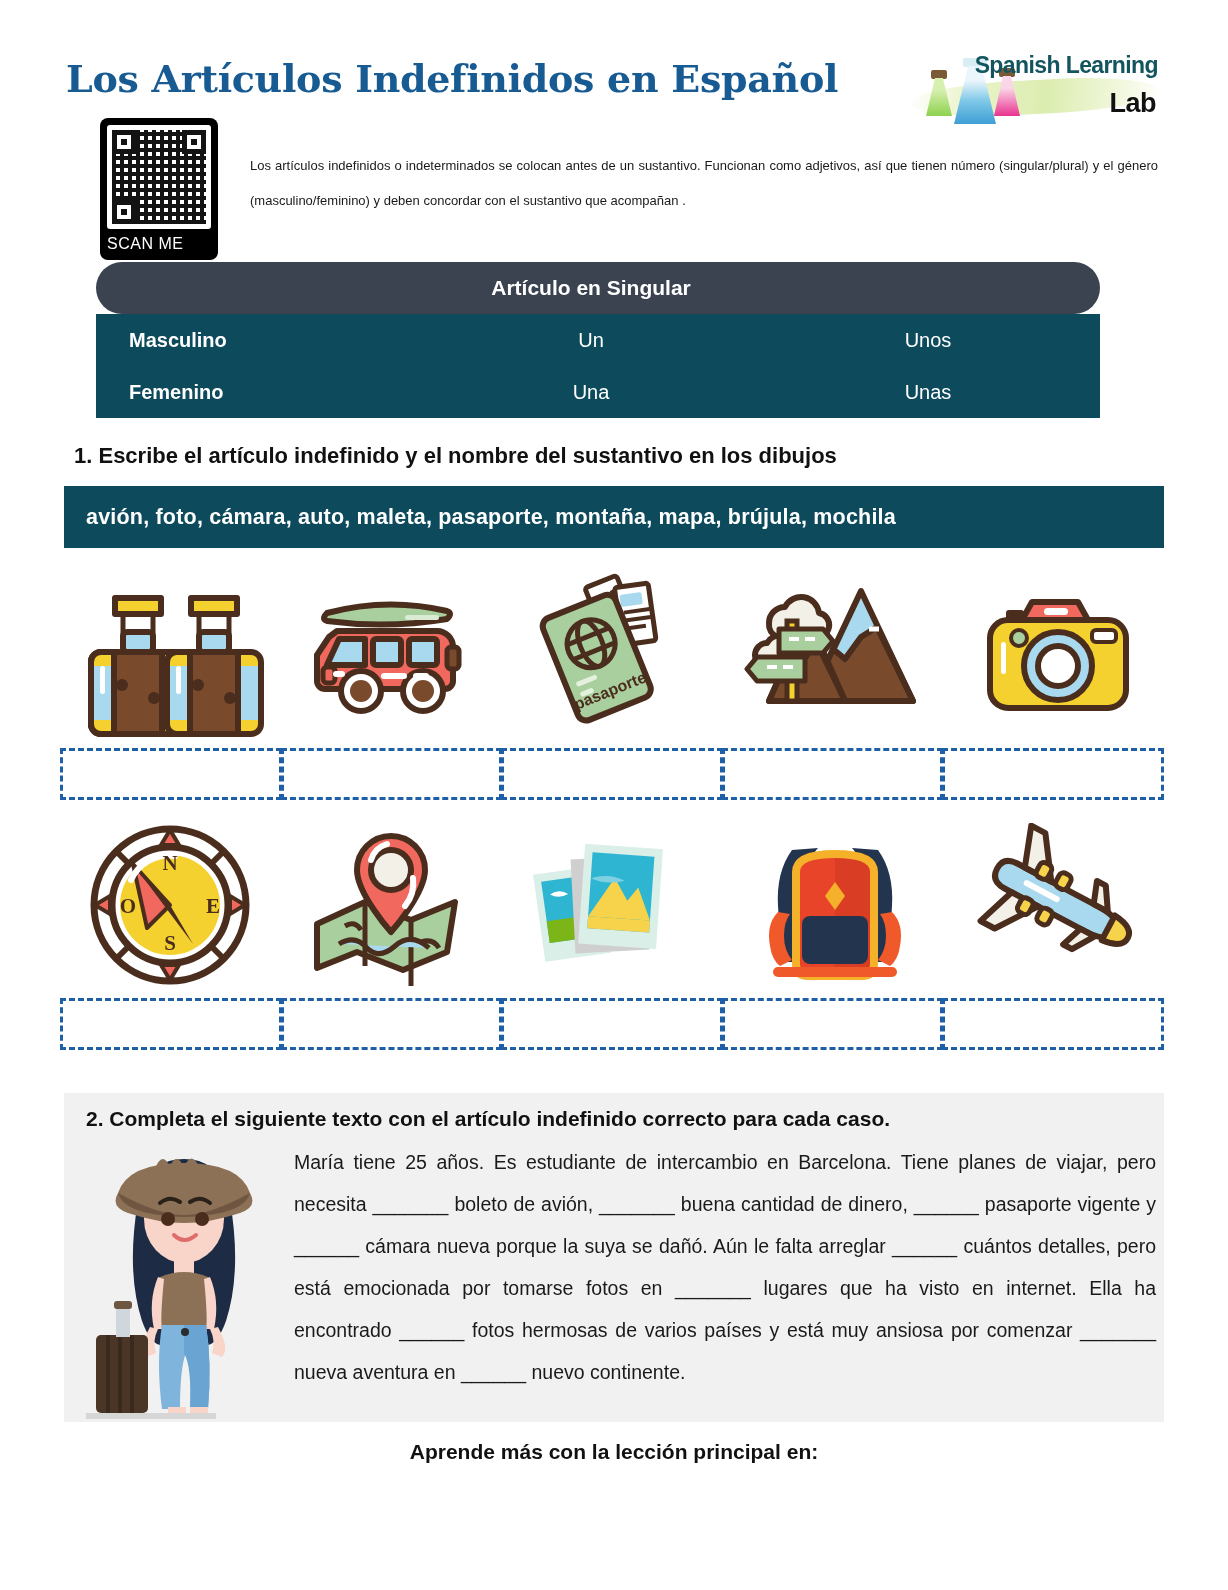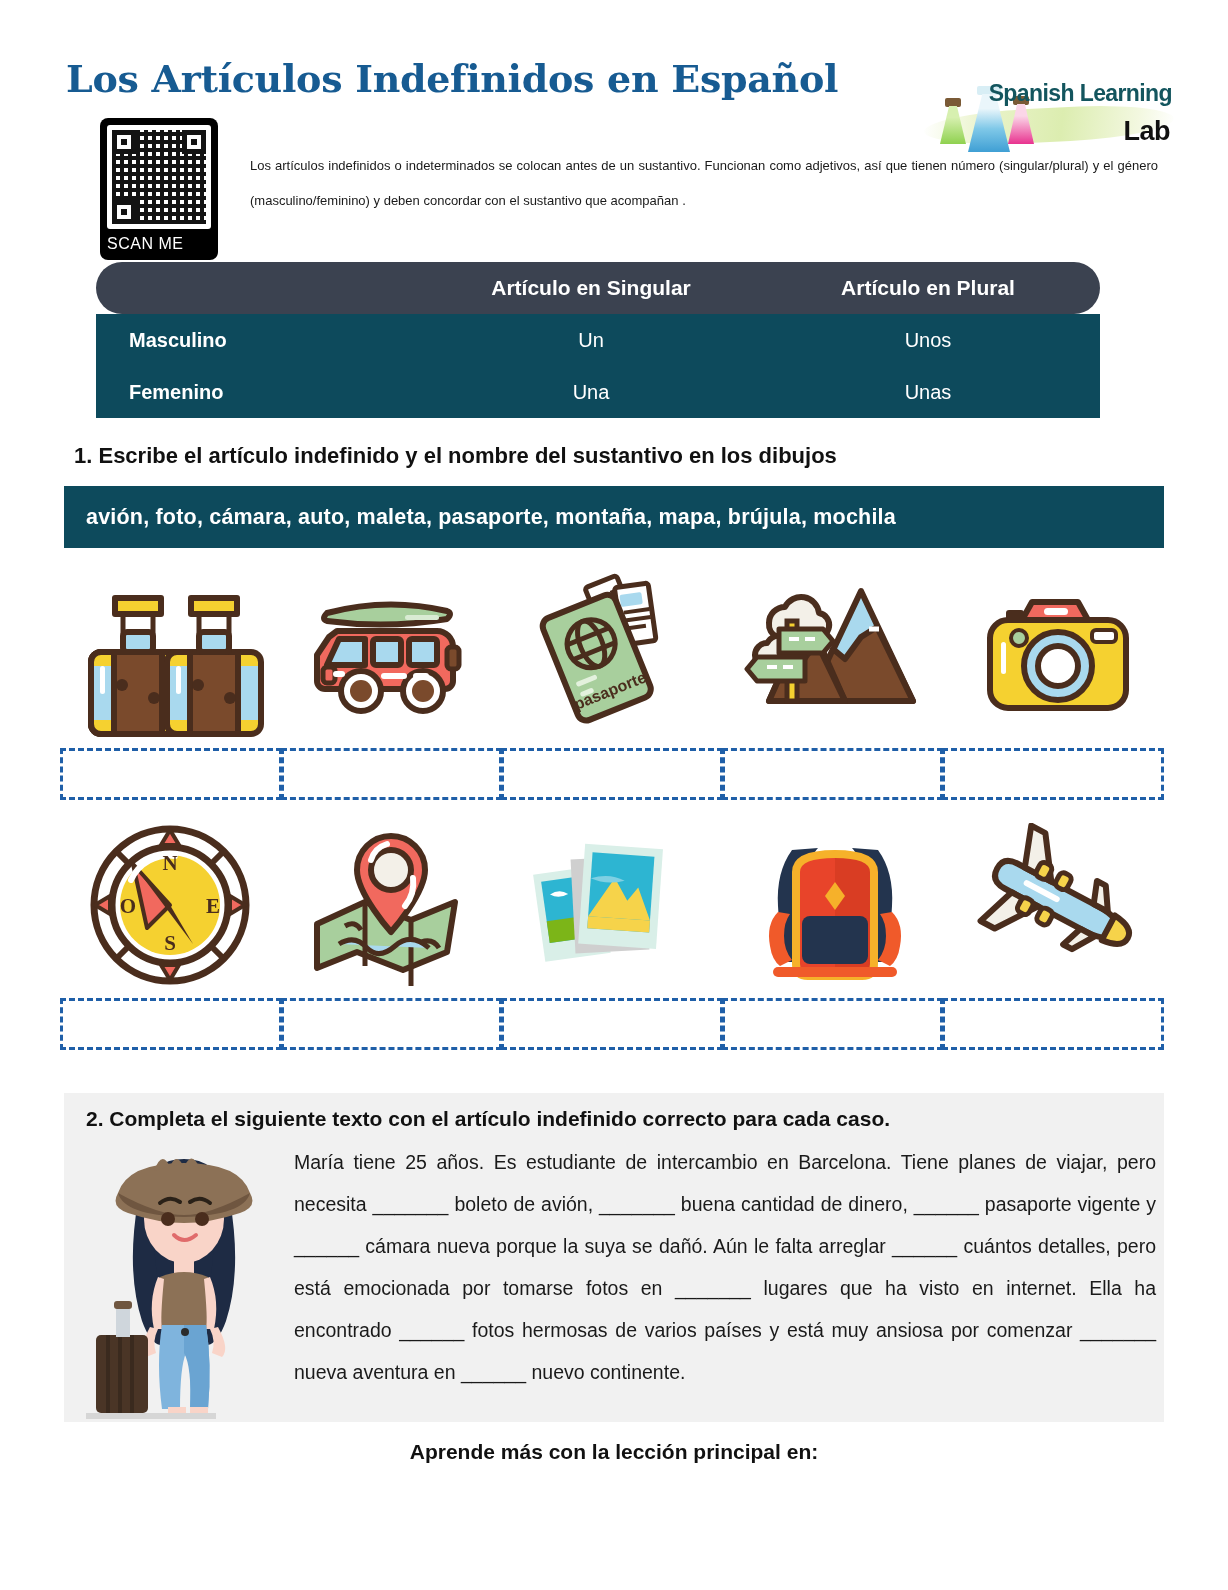--- a/index.html
+++ b/index.html
@@ -12,21 +12,21 @@
   .page { position: relative; width: 1228px; height: 1590px; background:#fff; }
 
   
   .header { position:relative; height: 118px; text-decoration: underline; }
   .title {
     position:absolute; left: 66px; top: 56px;
     font-family: "DejaVu Serif", serif;
     font-weight: 700; font-size: 38px; letter-spacing: -0.3px;
     color: #175b92; white-space: nowrap;
   }
-  .logo { position:absolute; right: 54px; top: 44px; width: 250px; height: 78px; margin-top: 28px; }
+  .logo { position:absolute; right: 68px; top: 44px; width: 250px; height: 78px; }
   .logo-wave {
     position:absolute; left:0; top:36px; width:250px; height:34px;
     background: linear-gradient(100deg, #ffffff 0%, #e9f3c9 25%, #dcedb0 55%, #f3f8e0 85%, #ffffff 100%);
     border-radius: 50% / 60%;
     transform: rotate(-3deg);
   }
   .flasks { position:absolute; left: 8px; top: 8px; width: 110px; height: 70px; }
   .flask-body { position:absolute; bottom:2px; border-radius: 3px 3px 8px 8px; }
   .f-green { left: 8px; width: 26px; height: 38px;
     background: linear-gradient(to bottom, #d7f0b0 30%, #8fd14f 100%);
@@ -170,21 +170,20 @@
       </div>
       <div class="scanme">SCAN ME</div>
     </div>
     <div class="intro-text">Los artículos indefinidos o indeterminados se colocan antes de un sustantivo. Funcionan como adjetivos, así que tienen número (singular/plural) y el género (masculino/feminino) y deben concordar con el sustantivo que acompañan .</div>
   </div>
 
   <div class="tbl">
     <div class="tbl-head">
       <div class="c1 th"></div>
       <div class="c2 th">Artículo en Singular</div>
-      <div class="c3 th">Artículo en Plural</div>
     </div>
     <div class="tbl-body">
       <div class="tbl-row">
         <div class="c1 rh">Masculino</div>
         <div class="c2 td">Un</div>
         <div class="c3 td">Unos</div>
       </div>
       <div class="tbl-row">
         <div class="c1 rh">Femenino</div>
         <div class="c2 td">Una</div>

